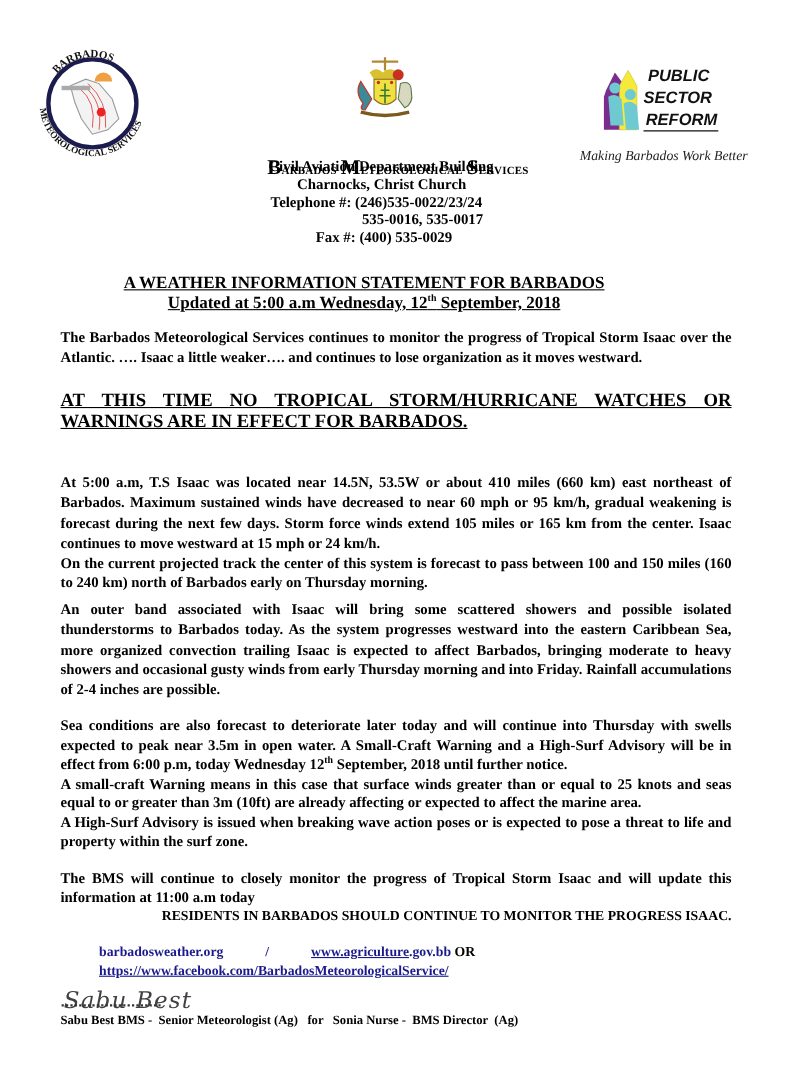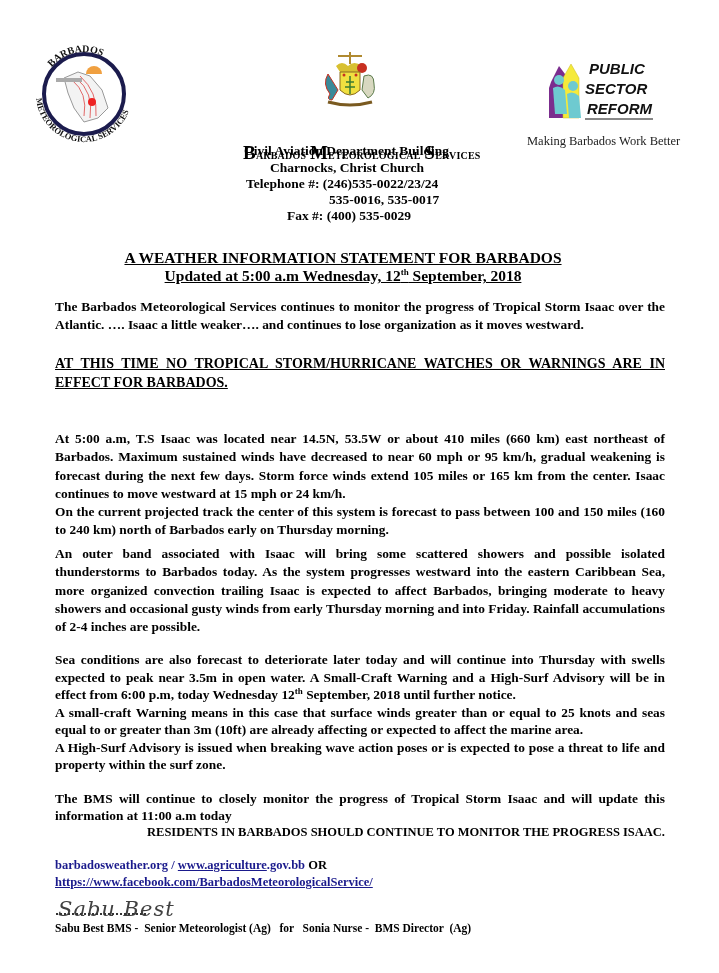--- a/index.html
+++ b/index.html
@@ -2,48 +2,48 @@
 <html><head>
 <meta charset="utf-8">
 <style>
   html, body { margin: 0; padding: 0; background: #ffffff; }
   body { width: 719px; height: 973px; position: relative; overflow: hidden; font-family: "Liberation Serif", serif; color: #000; }
   .abs { position: absolute; }
   
   #bms-logo { left: 28px; top: 38px; width: 112px; height: 112px; }
   #coat-of-arms { left: 318px; top: 50px; width: 64px; height: 62px; }
   #psr-logo { left: 545px; top: 52px; width: 110px; height: 72px; }
-  #psr-tagline { left: 527px; top: 134px; font-size: 12.5px; color: #222; }
+  #psr-tagline { left: 527px; top: 134px; font-style: italic; font-size: 12.5px; color: #222; }
   .addr { position: absolute; font-weight: bold; font-size: 13.5px; white-space: nowrap; }
   #org-name { left: 243px; top: 122px; font-size: 15px; font-weight: normal; letter-spacing: 0.2px; margin-top: 20px; }
   #org-name .cap { font-size: 19px; font-weight: bold; }
   #org-name .rest { font-weight: bold; font-size: 14px; font-variant: small-caps; }
   #addr1 { left: 244px; top: 143px; }
   #addr2 { left: 270px; top: 160px; }
   #addr3 { left: 246px; top: 176px; }
   #addr4 { left: 329px; top: 192px; }
   #addr5 { left: 287px; top: 208px; }
 
   
-  .title { position: absolute; left: 0; width: 662px; text-align: center; font-weight: bold; font-size: 15.5px; text-decoration: underline; white-space: nowrap; margin-left: 12px; }
+  .title { position: absolute; left: 0; width: 662px; text-align: center; font-weight: bold; font-size: 15.5px; text-decoration: underline; white-space: nowrap; }
   #title1 { top: 249px; }
   #title2 { top: 267px; }
   sup { font-size: 9px; line-height: 0; vertical-align: super; }
 
   .para { position: absolute; left: 55px; width: 610px; font-weight: bold; font-size: 13.4px; line-height: 18px; text-align: justify; }
   #p-intro { top: 298px; }
-  #p-warning { top: 354px; text-decoration: underline; font-size: 14px; line-height: 19px; }
+  #p-warning { top: 354px; text-decoration: underline; font-size: 17px; line-height: 19px; }
   #p-location { top: 430px; line-height: 18.3px; }
   #p-outer { top: 545px; line-height: 18.3px; }
   #p-sea { top: 651px; line-height: 17.5px; }
   #p-bms { top: 790px; line-height: 17px; }
   .line { display: block; }
   .last { text-align: right; }
   .caps { font-size: 12.5px; }
-  .link { color: #1a1a8c; }
+  .link { color: #1a1a8c; margin-left: 35px; }
   .ul { text-decoration: underline; }
   #links { position: absolute; left: 55px; top: 857px; font-weight: bold; font-size: 12.5px; line-height: 17px; }
   #signature { position: absolute; left: 58px; top: 897px; font-family: "DejaVu Serif", serif; font-style: italic; font-size: 21px; letter-spacing: 1px; color: #404040; }
   #sig-dots { position: absolute; left: 56px; top: 913px; width: 90px; border-bottom: 2px dotted #333; }
   #sig-line { position: absolute; left: 55px; top: 922px; font-weight: bold; font-size: 11.5px; white-space: pre; }
 </style>
 </head>
 <body>
 
 <div id="bms-logo" class="abs">

